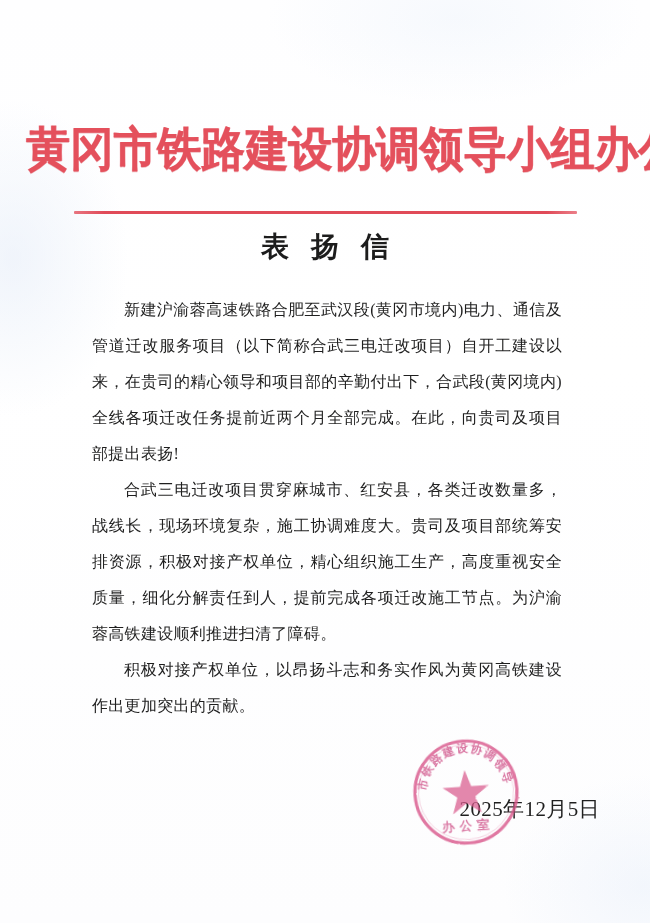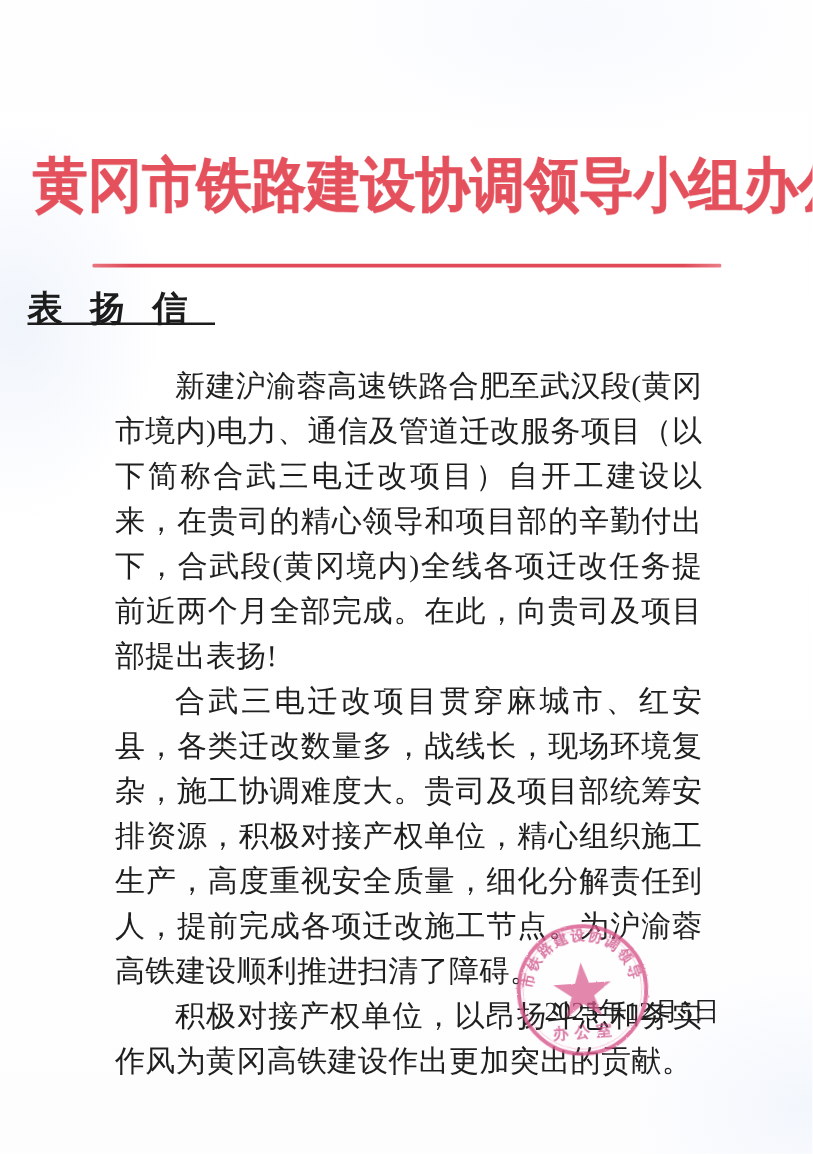--- a/index.html
+++ b/index.html
@@ -63,63 +63,63 @@
       rgba(226,72,86,0.7) 100%);
     border-radius: 1px;
   }
 
   
   .doc-title {
     position: absolute;
     left: 0;
     right: 0;
     top: 228px;
+    text-align: center;
     font-family: "Liberation Serif", "DejaVu Serif", serif;
     font-size: 28px;
     font-weight: bold;
     color: #1c1c1c;
     letter-spacing: 22px;
     text-indent: 22px;
-    text-decoration: underline;
   }
 
   
   .body-block {
     position: absolute;
     left: 92px;
     top: 292px;
     width: 470px;
   }
   .salutation {
     font-size: 21px;
     line-height: 36px;
     color: #1f1f1f;
     letter-spacing: 0.4px;
     white-space: nowrap;
   }
   .para {
-    font-size: 24px;
+    font-size: 16px;
     line-height: 36px;
     color: #1f1f1f;
     text-align: justify;
     text-justify: inter-character;
     text-indent: 2em;
     letter-spacing: 0.3px;
     margin: 0;
   }
   .para + .para { margin-top: 0; }
 
   
   .sign-block {
     position: absolute;
     left: 0;
     right: 0;
     top: 795px;
     text-align: right;
-    padding-right: 74px;
+    padding-right: 50px;
   }
   .sign-date {
     display: inline-block;
     font-size: 21px;
     color: #1f1f1f;
     letter-spacing: 0.4px;
     white-space: nowrap;
   }
 
   

